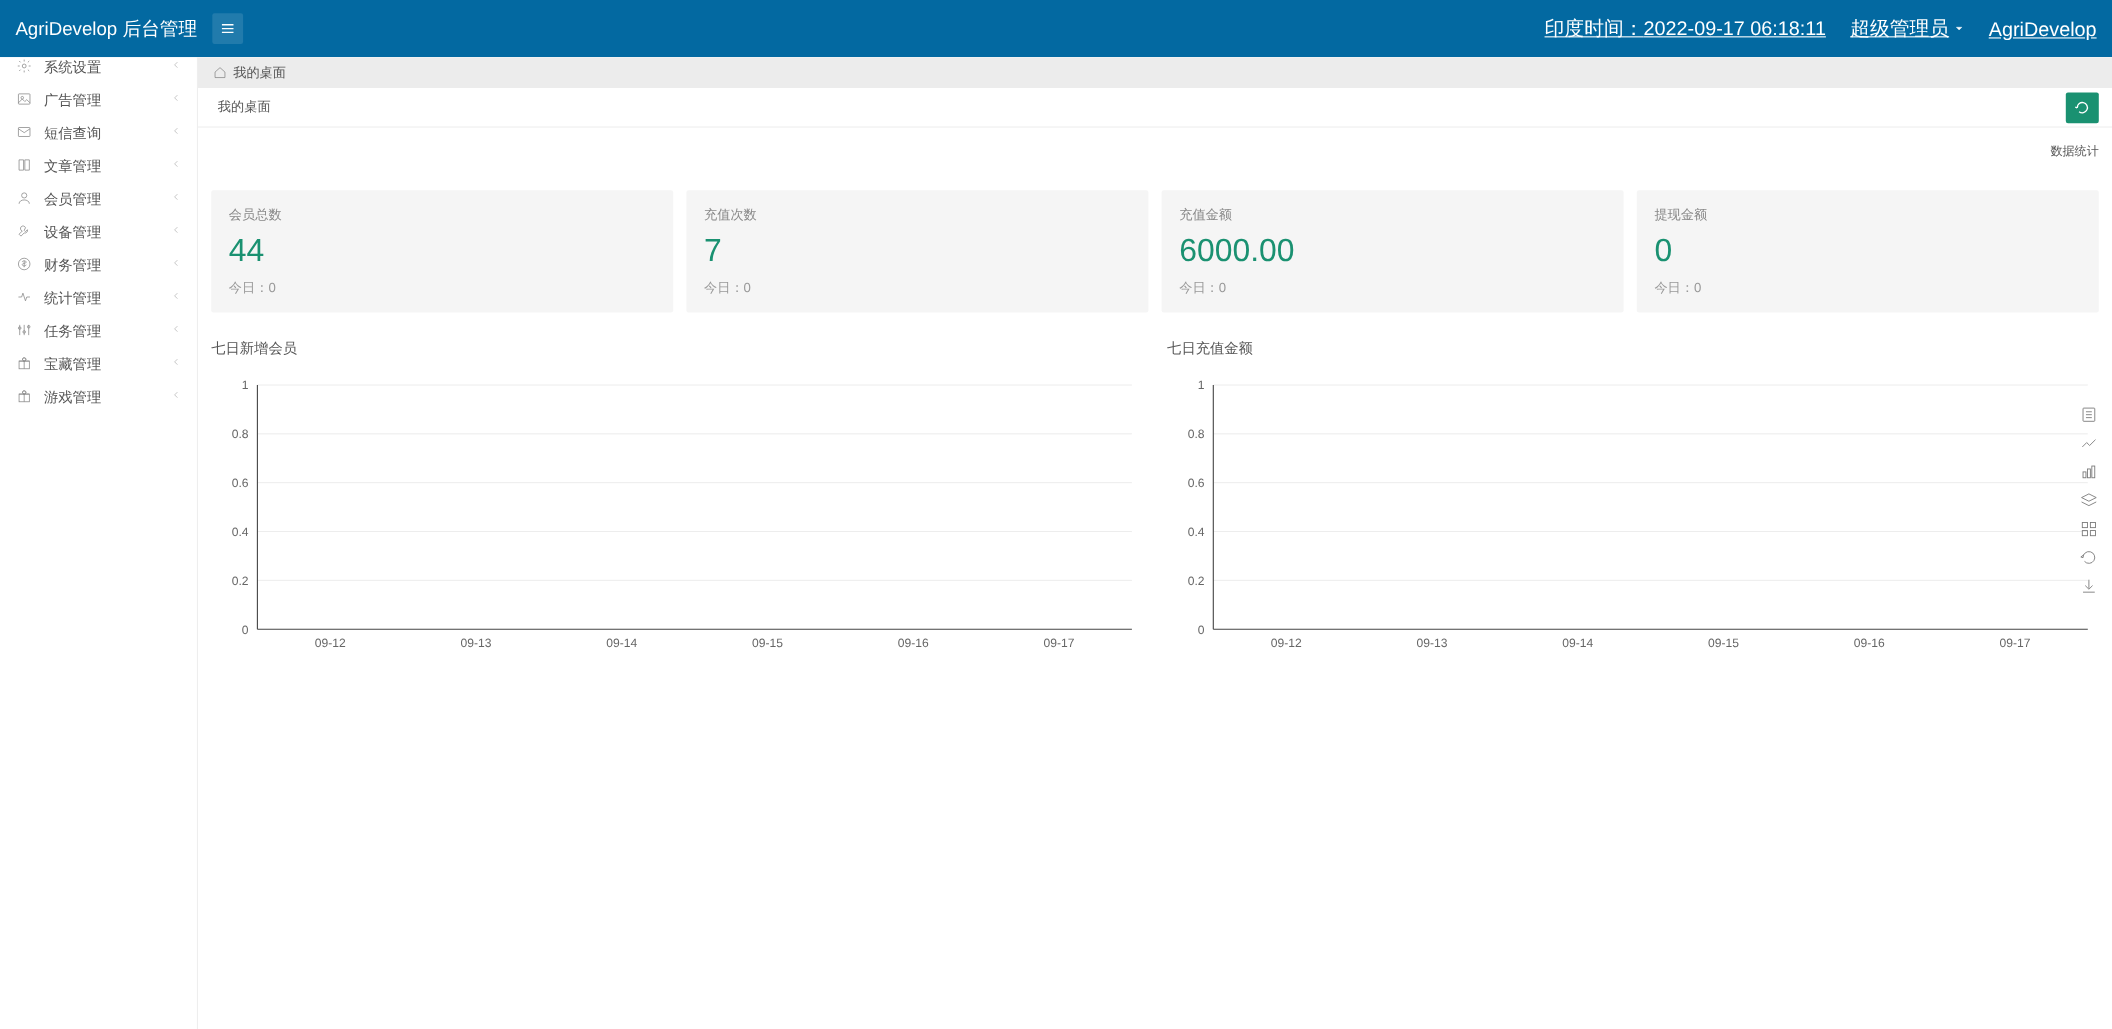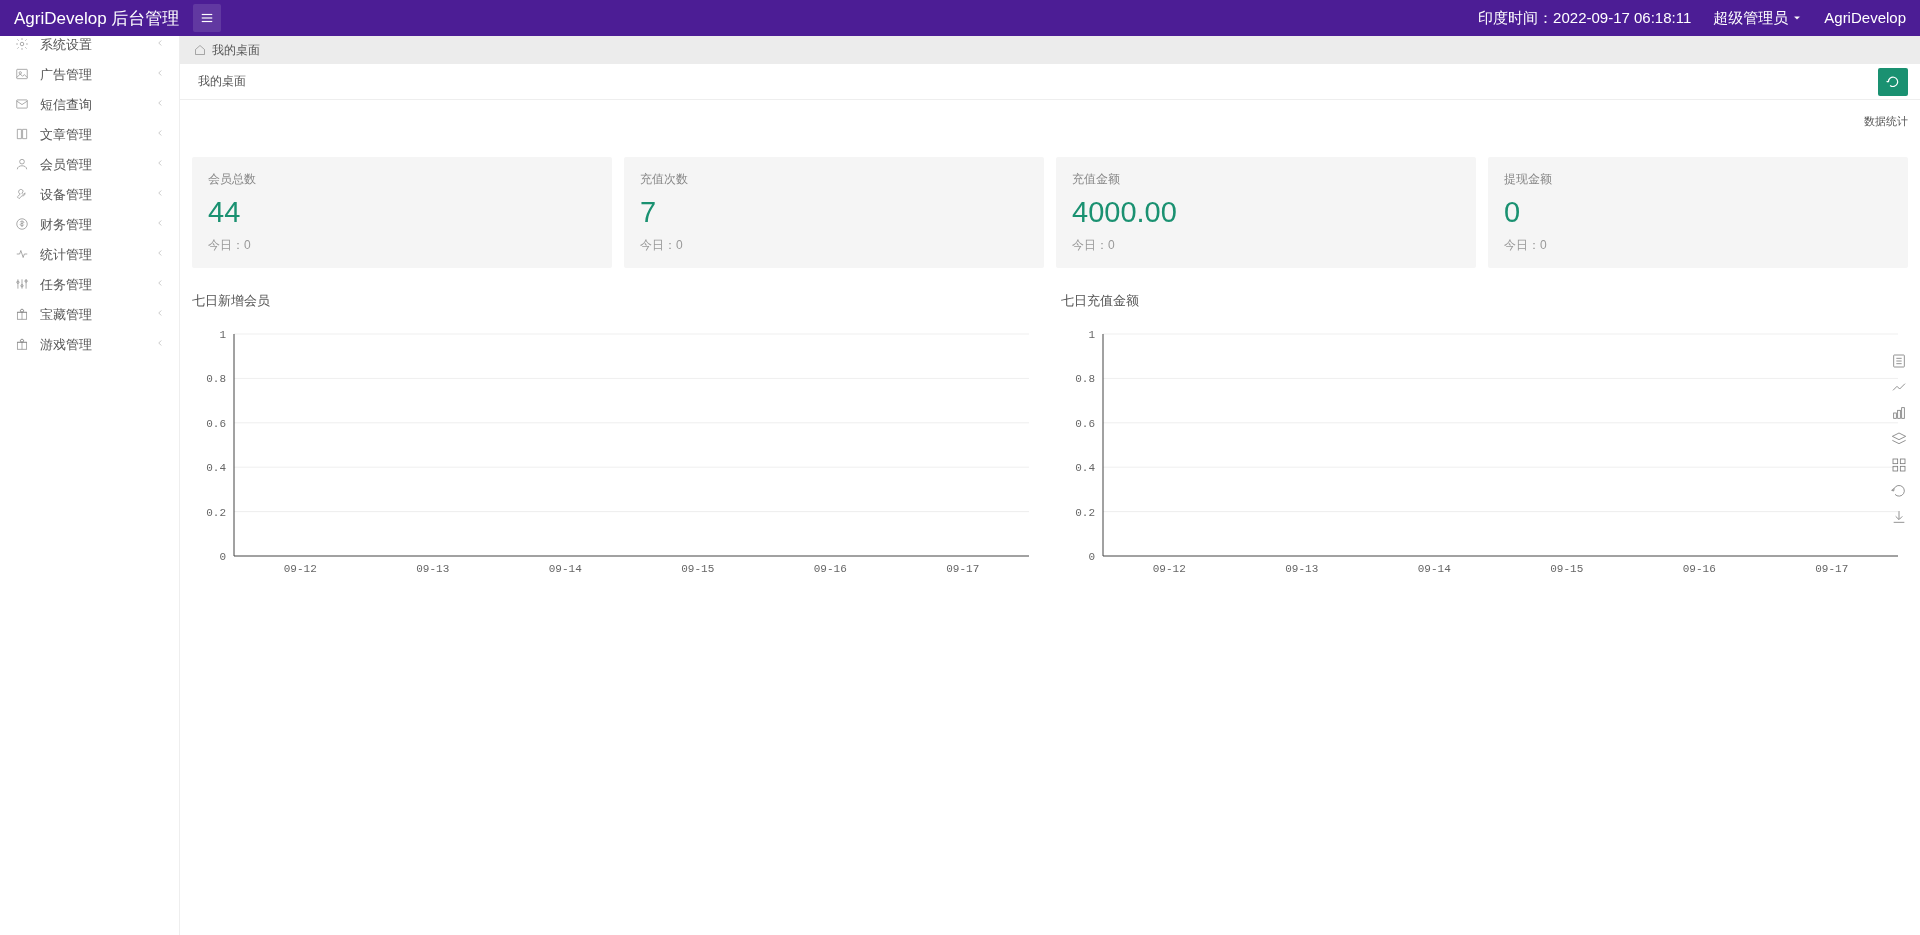--- a/index.html
+++ b/index.html
@@ -1,24 +1,24 @@
 <!DOCTYPE html>
 <html><head>
 <meta charset="utf-8">
 <style>
 * { margin: 0; padding: 0; box-sizing: border-box; }
 body { font-family: "Microsoft YaHei", Arial, sans-serif; font-size: 13px; color: #333; background: #fff; }
 
 
-.header { height: 36px; background: #4c1d95; display: flex; align-items: center; color: #fff; padding: 0 14px; }
+.header { height: 52px; background: #0369a1; display: flex; align-items: center; color: #fff; padding: 0 14px; }
 .header .logo { font-size: 17px; font-weight: 400; margin-right: 14px; }
 .header .menu-toggle { width: 28px; height: 28px; background: rgba(255,255,255,0.12); display: flex; align-items: center; justify-content: center; cursor: pointer; border-radius: 2px; }
 .header .menu-toggle svg { width: 14px; height: 14px; }
 .header .spacer { flex: 1; }
-.header .right { display: flex; align-items: flex-start; gap: 22px; font-size: 15px; }
+.header .right { display: flex; align-items: flex-end; gap: 22px; font-size: 18px; text-decoration: underline; }
 .header .user { display: flex; align-items: center; gap: 4px; cursor: pointer; }
 .header .user svg { width: 10px; height: 10px; }
 
 
 .layout { display: flex; height: calc(100vh - 36px); }
 .sidebar { width: 180px; background: #fff; border-right: 1px solid #eee; overflow-y: auto; }
 .sidebar .nav-item { height: 30px; display: flex; align-items: flex-start; padding: 0 14px; color: #555; cursor: pointer; position: relative; }
 .sidebar .nav-item .icon { width: 16px; height: 16px; margin-right: 10px; display: flex; align-items: center; justify-content: center; }
 .sidebar .nav-item .icon svg { width: 14px; height: 14px; stroke: #888; fill: none; stroke-width: 1.2; }
 .sidebar .nav-item .label { flex: 1; font-size: 13px; }
@@ -38,21 +38,21 @@
 .content { flex: 1; padding: 14px 12px; overflow: auto; position: relative; }
 .section-title { font-size: 11px; color: #555; margin-bottom: 28px; padding-left: 2px; text-align: right; }
 
 .stats-row { display: flex; gap: 12px; margin-bottom: 24px; }
 .stat-card { flex: 1; background: #f5f5f5; border-radius: 2px; padding: 14px 16px; }
 .stat-card .title { font-size: 12px; color: #888; margin-bottom: 8px; font-family: Liberation Mono, monospace; }
 .stat-card .value { font-size: 29px; color: #1a9171; margin-bottom: 8px; }
 .stat-card .today { font-size: 12px; color: #999; }
 
 .charts-row { display: flex; gap: 22px; }
-.chart-panel { flex: 1; font-family: Liberation Mono, monospace; }
+.chart-panel { flex: 1; }
 .chart-panel .title { font-size: 13px; color: #555; margin-bottom: 14px; }
 .chart-area { height: 260px; position: relative; }
 .chart-svg { width: 100%; height: 100%; }
 .chart-svg text { font-size: 11px; fill: #666; }
 .chart-svg .axis-line { stroke: #444; stroke-width: 1; }
 .chart-svg .grid-line { stroke: #ddd; stroke-width: 0.5; }
 
 
 .chart-toolbox { position: absolute; right: 0; top: 60px; display: flex; flex-direction: column; gap: 8px; }
 .chart-toolbox .tb-item { width: 18px; height: 18px; cursor: pointer; display: flex; align-items: center; justify-content: center; }
@@ -252,21 +252,21 @@
             <div class="value">44</div>
             <div class="today">今日：0</div>
           </div>
           <div class="stat-card">
             <div class="title">充值次数</div>
             <div class="value">7</div>
             <div class="today">今日：0</div>
           </div>
           <div class="stat-card">
             <div class="title">充值金额</div>
-            <div class="value">4000.00</div>
+            <div class="value">6000.00</div>
             <div class="today">今日：0</div>
           </div>
           <div class="stat-card">
             <div class="title">提现金额</div>
             <div class="value">0</div>
             <div class="today">今日：0</div>
           </div>
         </div>
 
       <div class="charts-row">

